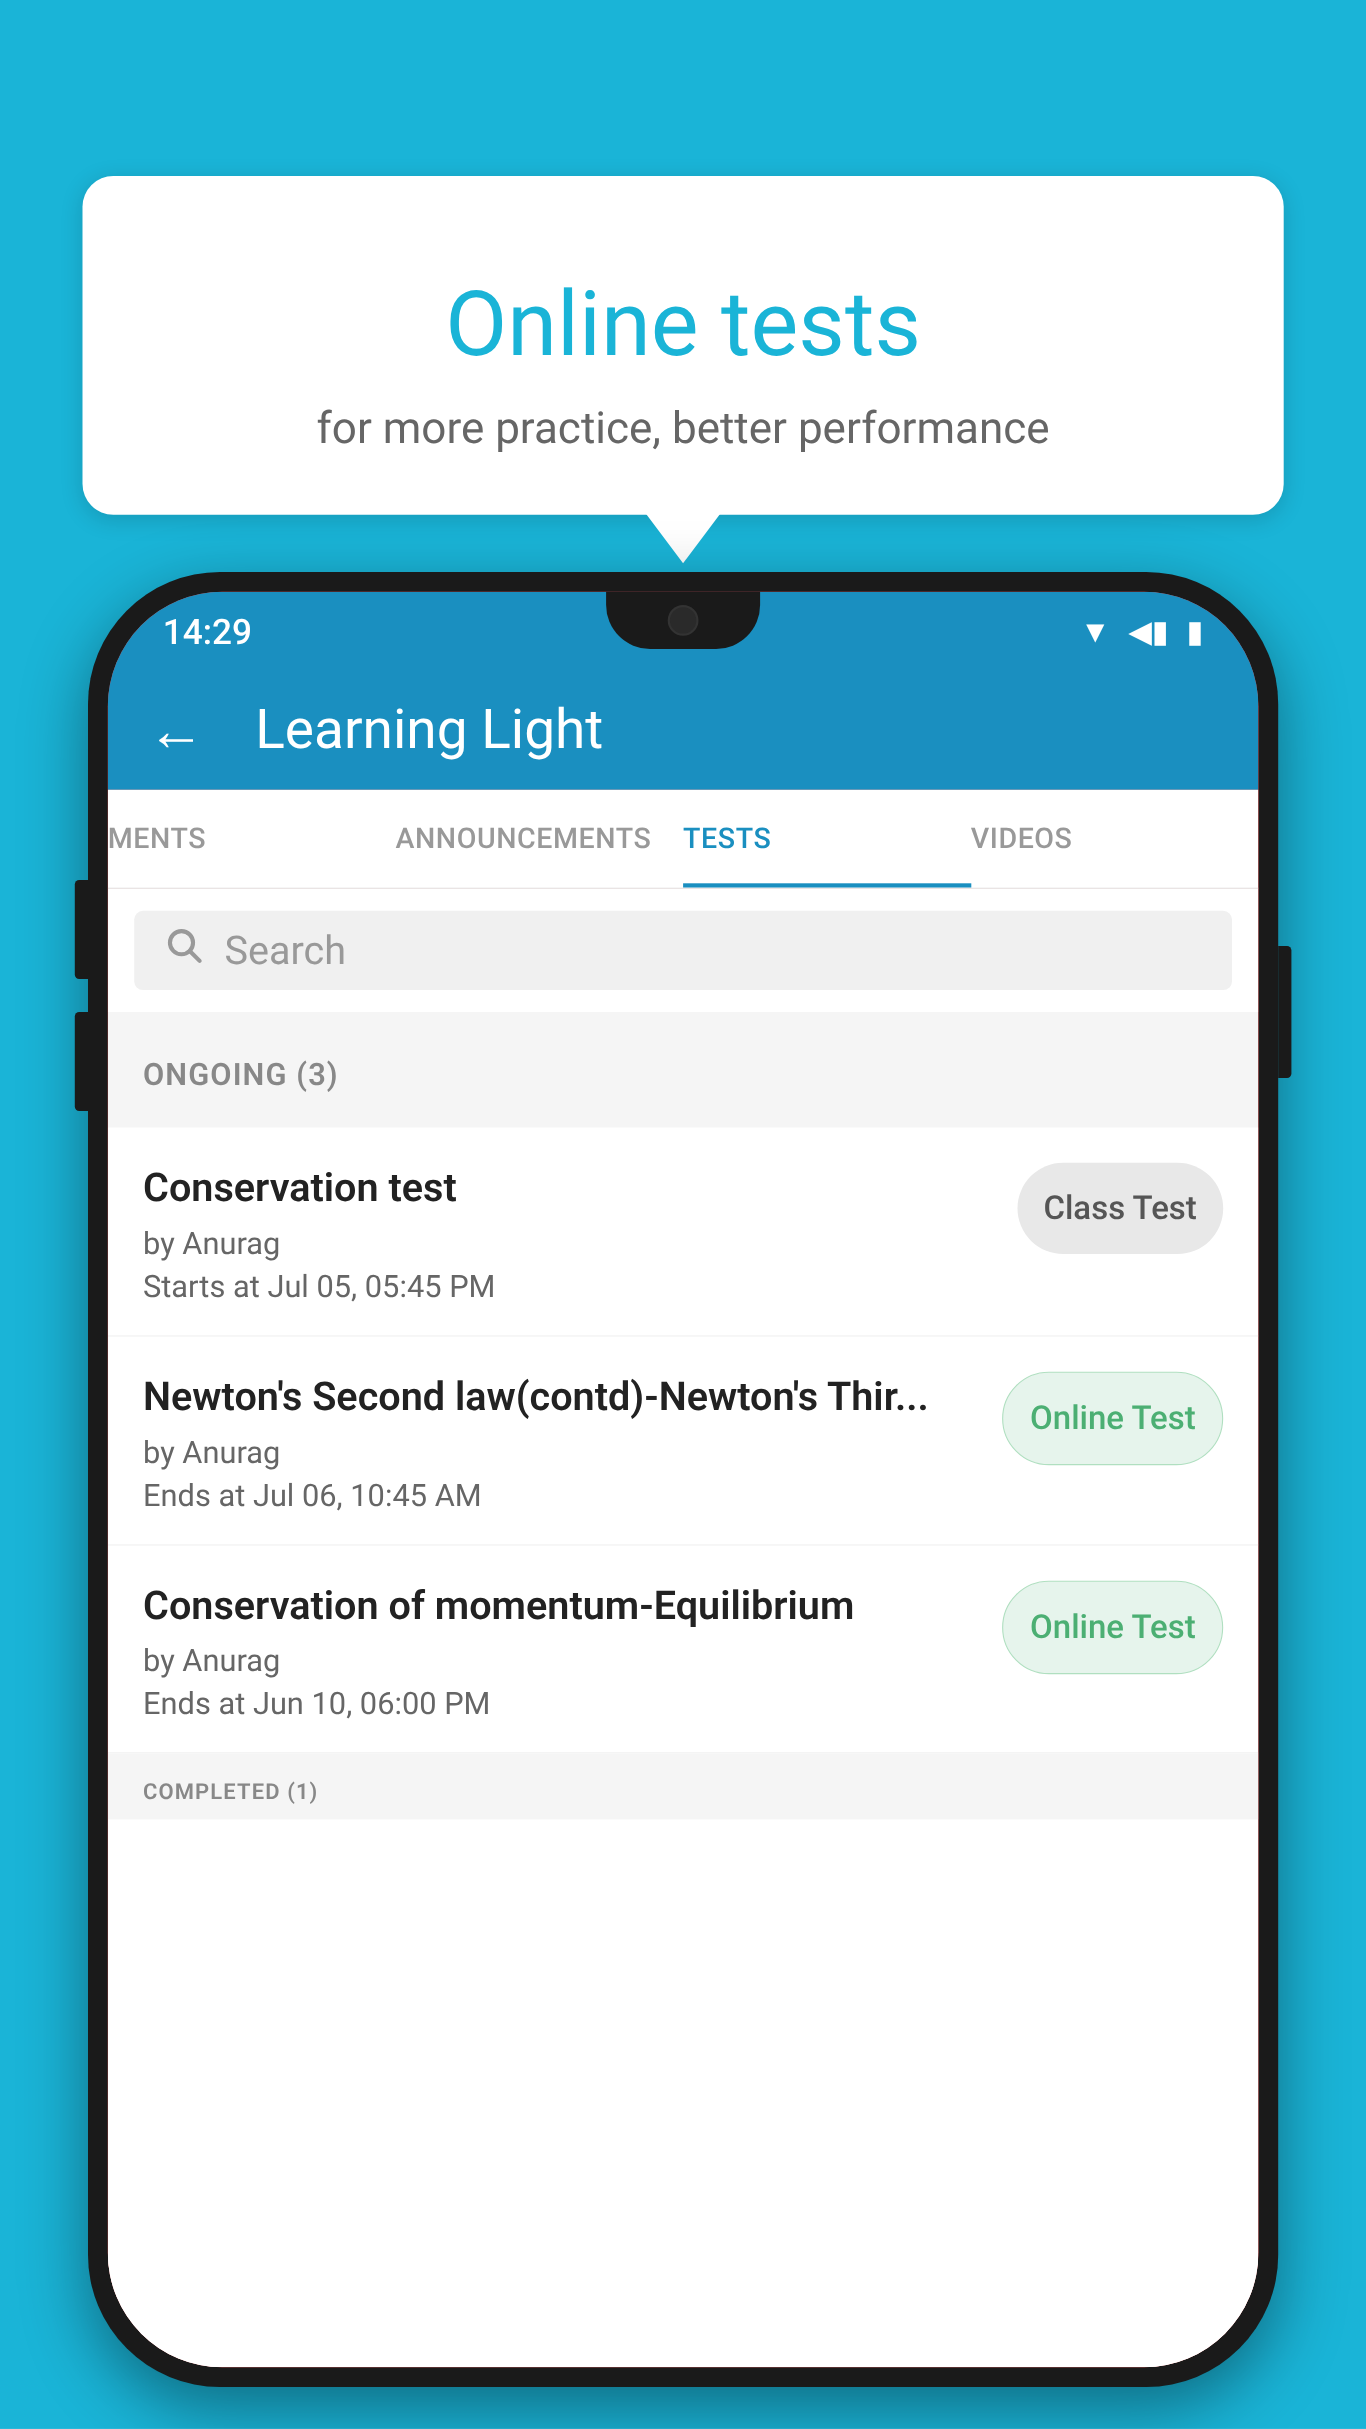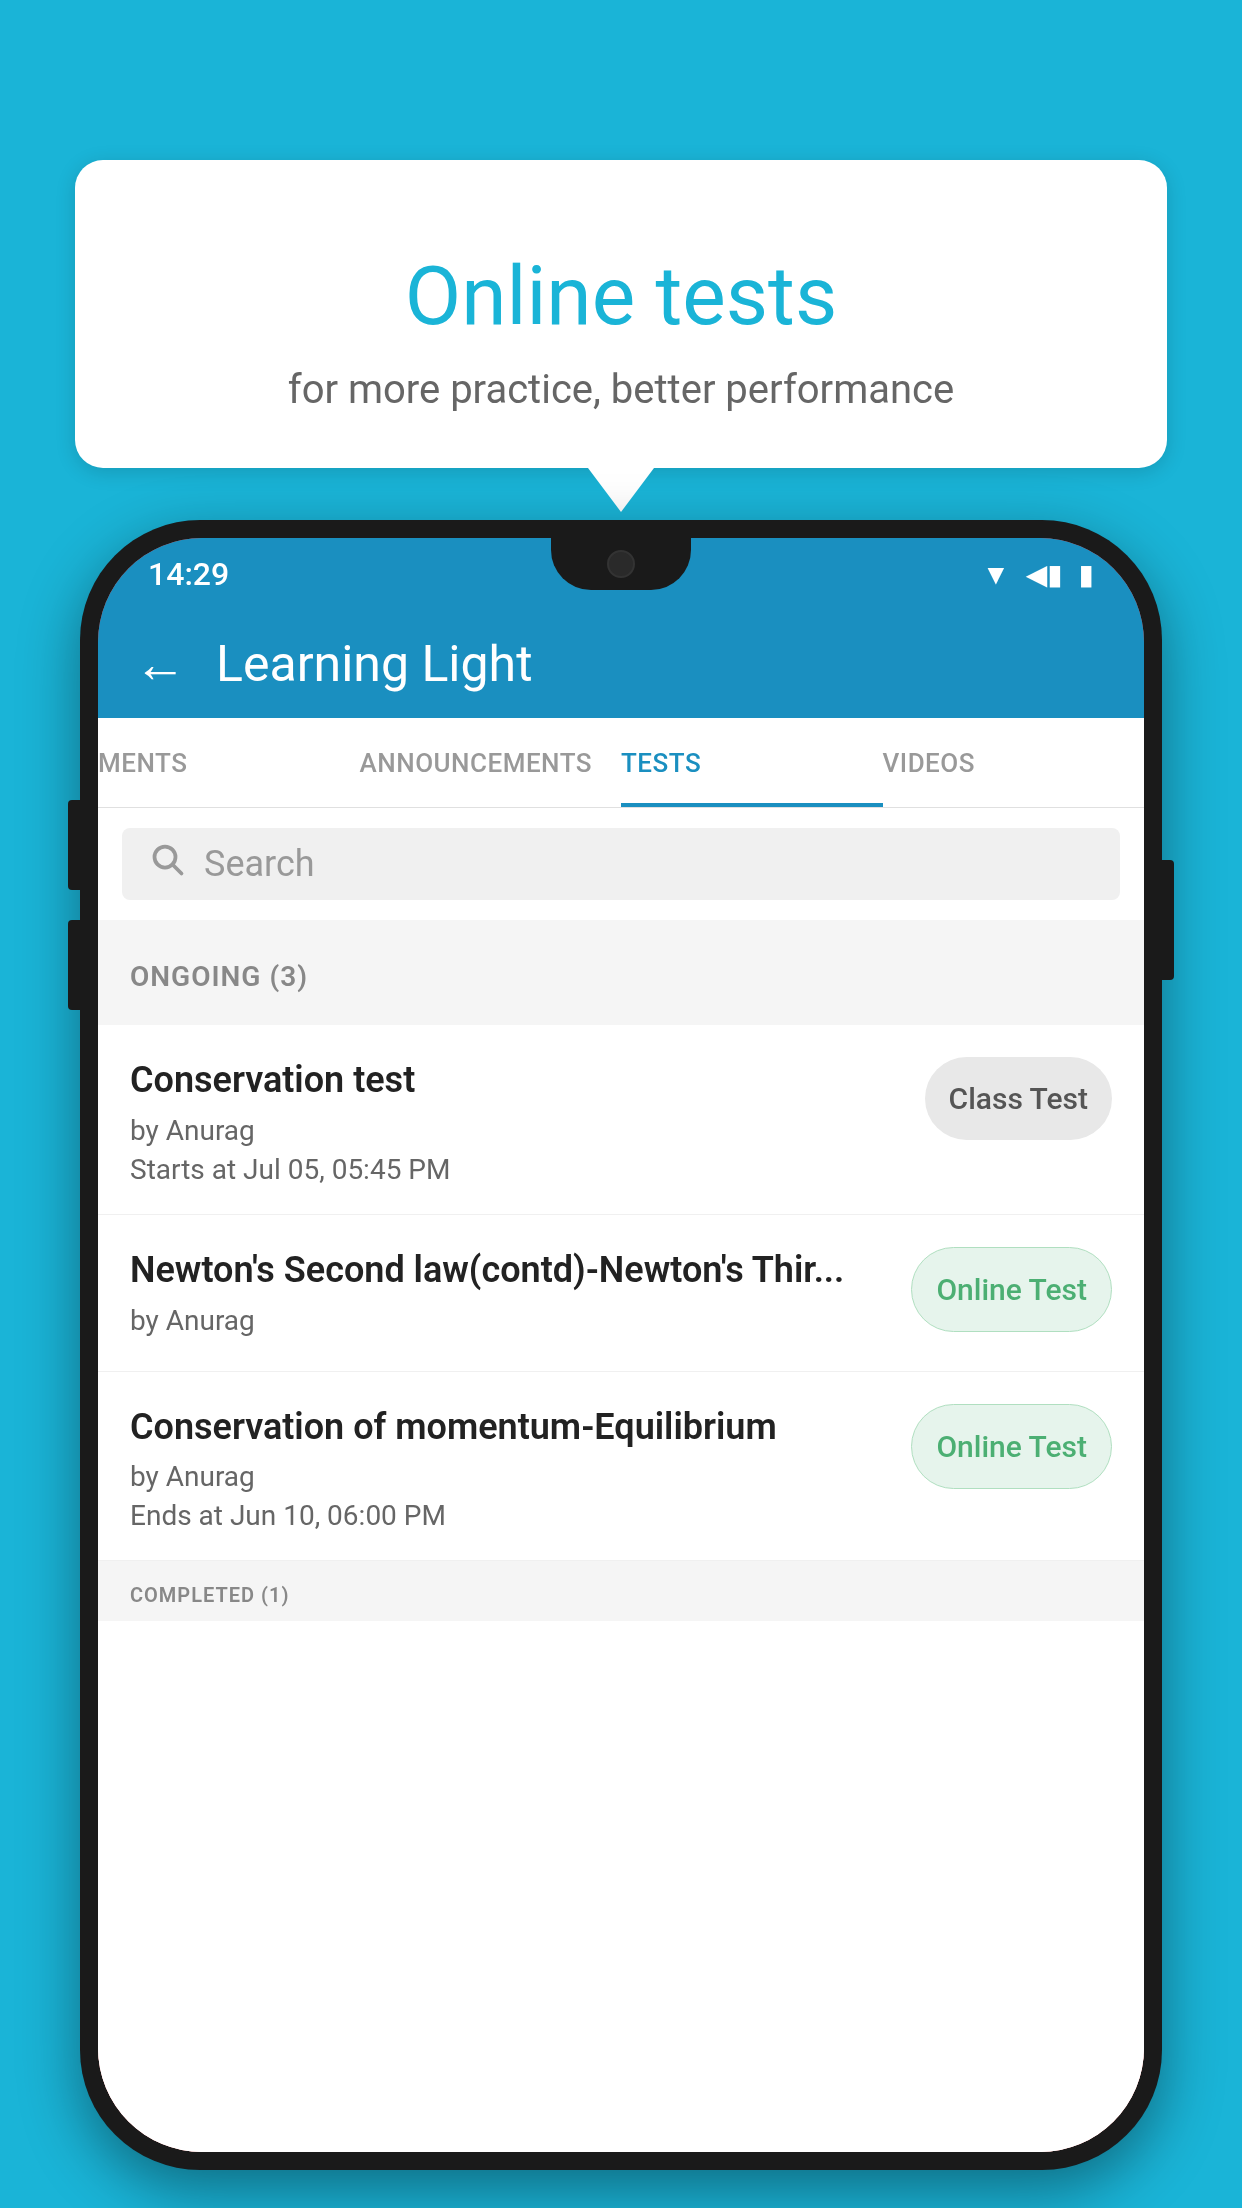--- a/index.html
+++ b/index.html
@@ -177,20 +177,21 @@
       color: white;
       font-size: 52px;
       margin-right: 30px;
       cursor: pointer;
     }
 
     .app-title {
       color: white;
       font-size: 50px;
       font-weight: 400;
+      margin-left: 16px;
     }
 
     
     .tabs-bar {
       background: white;
       height: 90px;
       display: flex;
       align-items: stretch;
       border-bottom: 1px solid #e0e0e0;
       flex-shrink: 0;
@@ -416,20 +417,21 @@
               <div class="test-author">by Anurag</div>
               <div class="test-date">Starts at  Jul 05, 05:45 PM</div>
             </div>
             <span class="test-badge badge-class">Class Test</span>
           </div>
 
           <div class="test-item">
             <div class="test-info">
               <div class="test-name">Newton's Second law(contd)-Newton's Thir...</div>
               <div class="test-author">by Anurag</div>
+              <div class="test-date">Ends at  Jul 06, 10:45 AM</div>
             </div>
             <span class="test-badge badge-online">Online Test</span>
           </div>
 
           <div class="test-item">
             <div class="test-info">
               <div class="test-name">Conservation of momentum-Equilibrium</div>
               <div class="test-author">by Anurag</div>
               <div class="test-date">Ends at  Jun 10, 06:00 PM</div>
             </div>

